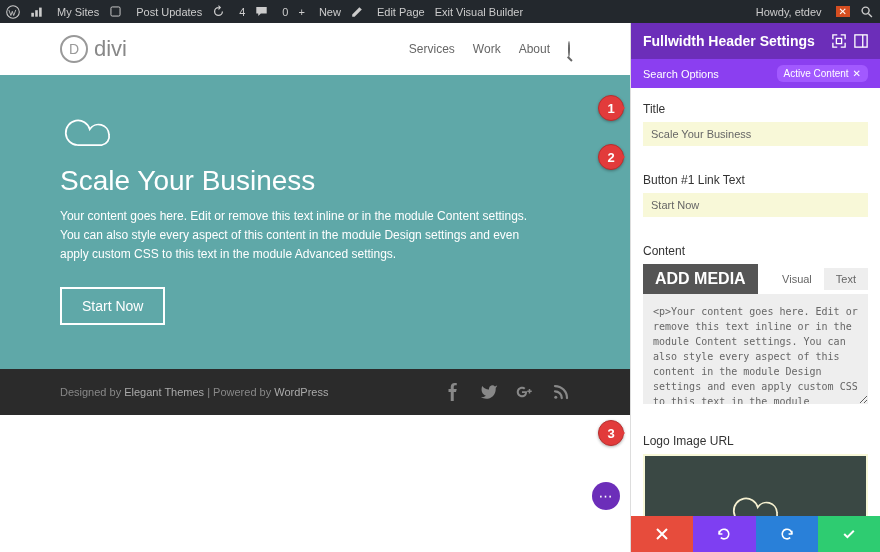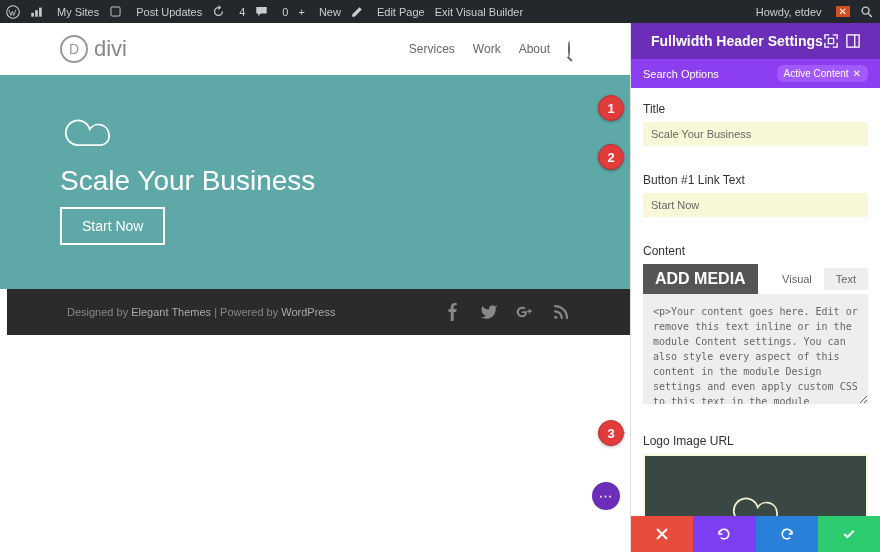--- a/index.html
+++ b/index.html
@@ -26,27 +26,27 @@
 .search-circle::after { content: ''; position: absolute; width: 6px; height: 1.5px; background: #666; bottom: -3px; right: -4px; transform: rotate(45deg); }
 
 
 .hero { background: #5fa8a8; color: #fff; padding: 36px 60px 44px; }
 .cloud { width: 56px; height: 40px; margin-bottom: 14px; }
 .hero-title { font-size: 28px; font-weight: 400; margin-bottom: 10px; }
 .hero-text { font-size: 12px; line-height: 1.6; max-width: 480px; margin-bottom: 22px; }
 .hero-btn { display: inline-block; border: 2px solid #fff; padding: 9px 20px; font-size: 14px; cursor: pointer; }
 
 
-.footer { background: #2b2b2b; color: #888; padding: 14px 60px; display: flex; justify-content: space-between; align-items: center; font-size: 11px; margin-left: 7px; }
+.footer { background: #2b2b2b; color: #888; padding: 14px 60px; display: flex; justify-content: space-between; align-items: center; font-size: 11px; }
 .footer a { color: #aaa; }
 .social { display: flex; gap: 18px; }
 .social-icon { width: 18px; height: 18px; fill: #888; }
 
 
-.panel-head { background: #6c2eb9; color: #fff; padding: 10px 20px; display: flex; align-items: center; justify-content: space-between; font-size: 14px; font-weight: 600; }
+.panel-head { background: #6c2eb9; color: #fff; padding: 10px 12px; display: flex; align-items: center; justify-content: space-between; font-size: 14px; font-weight: 600; }
 .head-icons { display: flex; gap: 8px; }
 .head-icon { width: 14px; height: 14px; cursor: pointer; }
 .panel-sub { background: #8b3ff0; color: #fff; padding: 6px 12px; display: flex; align-items: center; justify-content: space-between; font-size: 11px; }
 .active-tag { background: #a259ff; padding: 3px 7px; border-radius: 6px; font-size: 10px; display: flex; align-items: center; gap: 4px; }
 .panel-body { padding: 14px 12px; flex: 1; overflow: auto; }
 .field { margin-bottom: 27px; }
 .field-label { font-size: 12px; color: #333; margin-bottom: 6px; display: block; }
 .field-input { width: 100%; padding: 6px 8px; border: none; background: #f8f8d8; font-size: 11px; color: #666; }
 .editor-head { display: flex; align-items: center; justify-content: space-between; margin-bottom: 0; }
 .add-media { background: #555; color: #fff; padding: 6px 12px; font-size: 16px; font-weight: 600; cursor: pointer; }
@@ -154,20 +154,21 @@
         <span class="nav-item">About</span>
         <span class="nav-item"><span class="search-circle"></span></span>
       </div>
     </div>
 
     <div class="hero">
       <svg class="cloud" viewBox="0 0 64 44">
           <path d="M20 38a14 14 0 1 1 14-18 12 12 0 0 1 22 6 10 10 0 0 1-8 12H20z" fill="none" stroke="#fff" stroke-width="2"></path>
         </svg>
       <h1 class="hero-title">Scale Your Business</h1>
+      <p class="hero-text">Your content goes here. Edit or remove this text inline or in the module Content settings. You can also style every aspect of this content in the module Design settings and even apply custom CSS to this text in the module Advanced settings.</p>
       <span class="hero-btn">Start Now</span>
     </div>
 
     <div class="footer">
       <div>
         <span>Designed by </span><a>Elegant Themes</a><span> | Powered by </span><a>WordPress</a>
       </div>
       <div class="social">
         <svg class="social-icon" viewBox="0 0 24 24">
             <path d="M14 3h3V0h-3c-2.8 0-5 2.2-5 5v3H6v4h3v12h4V12h3l1-4h-4V5c0-1.1.9-2 2-2z"></path>

